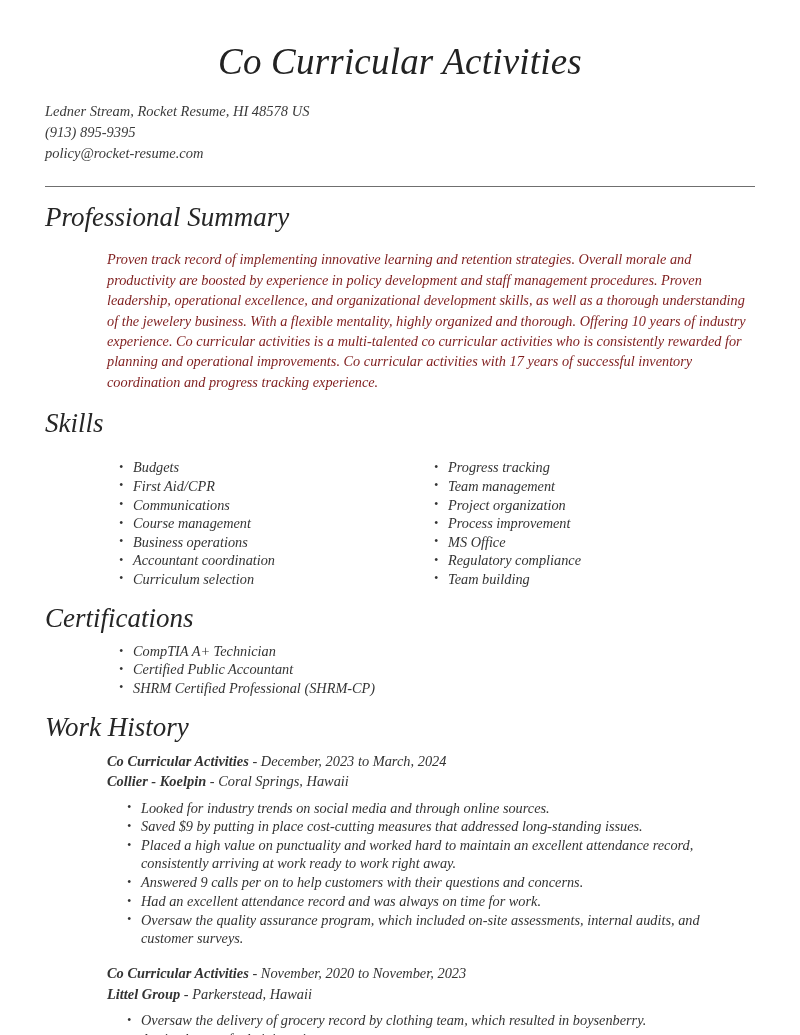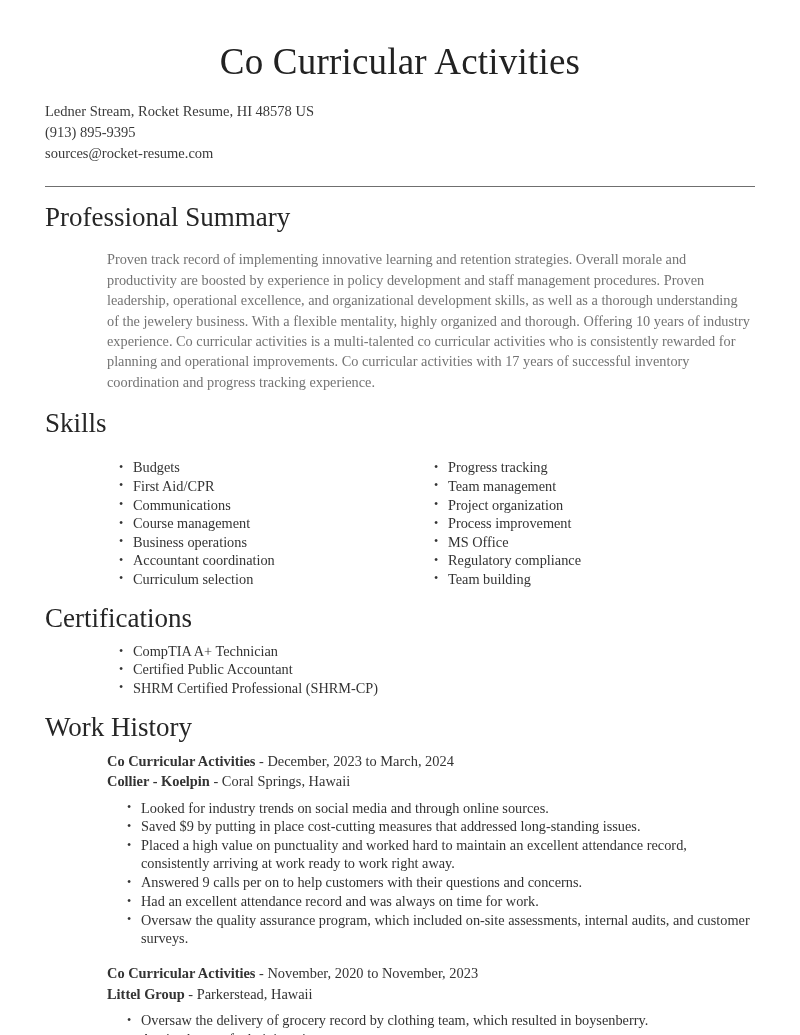--- a/index.html
+++ b/index.html
@@ -13,20 +13,21 @@
     overflow: hidden;
     font-family: "Liberation Serif", "DejaVu Serif", serif;
     color: #2f2f2f;
   }
   .page {
     width: 800px;
     height: 1035px;
     box-sizing: border-box;
     padding: 0 45px;
     position: relative;
+    font-style: italic;
   }
 
   
   .doc-title {
     text-align: center;
     font-size: 37px;
     font-weight: 400;
     letter-spacing: 0.2px;
     color: #222222;
     margin: 0;
@@ -59,21 +60,21 @@
     margin: 0 0 6px 0;
     line-height: 1.25;
   }
   .indent {
     padding-left: 62px;
   }
 
   .summary-text {
     font-size: 14.3px;
     line-height: 20.4px;
-    color: #737373;
+    color: #7f1d1d;
     text-align: left;
     padding-right: 2px;
   }
 
   
   ul.bullets {
     list-style: none;
     margin: 0;
     padding: 0;
   }
@@ -149,21 +150,21 @@
 </head>
 <body>
 
 <div class="page">
 
   <h1 class="doc-title">Co Curricular Activities</h1>
 
   <div class="contact-block">
     <div class="contact-line">Ledner Stream, Rocket Resume, HI 48578 US</div>
     <div class="contact-line">(913) 895-9395</div>
-    <div class="contact-line">sources@rocket-resume.com</div>
+    <div class="contact-line">policy@rocket-resume.com</div>
   </div>
 
   <hr class="divider">
 
   <div class="section">
     <h2 class="section-title">Professional Summary</h2>
     <div class="indent">
       <p class="summary-text">Proven track record of implementing innovative learning and retention strategies. Overall morale and productivity are boosted by experience in policy development and staff management procedures. Proven leadership, operational excellence, and organizational development skills, as well as a thorough understanding of the jewelery business. With a flexible mentality, highly organized and thorough. Offering 10 years of industry experience. Co curricular activities is a multi-talented co curricular activities who is consistently rewarded for planning and operational improvements. Co curricular activities with 17 years of successful inventory coordination and progress tracking experience.</p>
     </div>
   </div>

